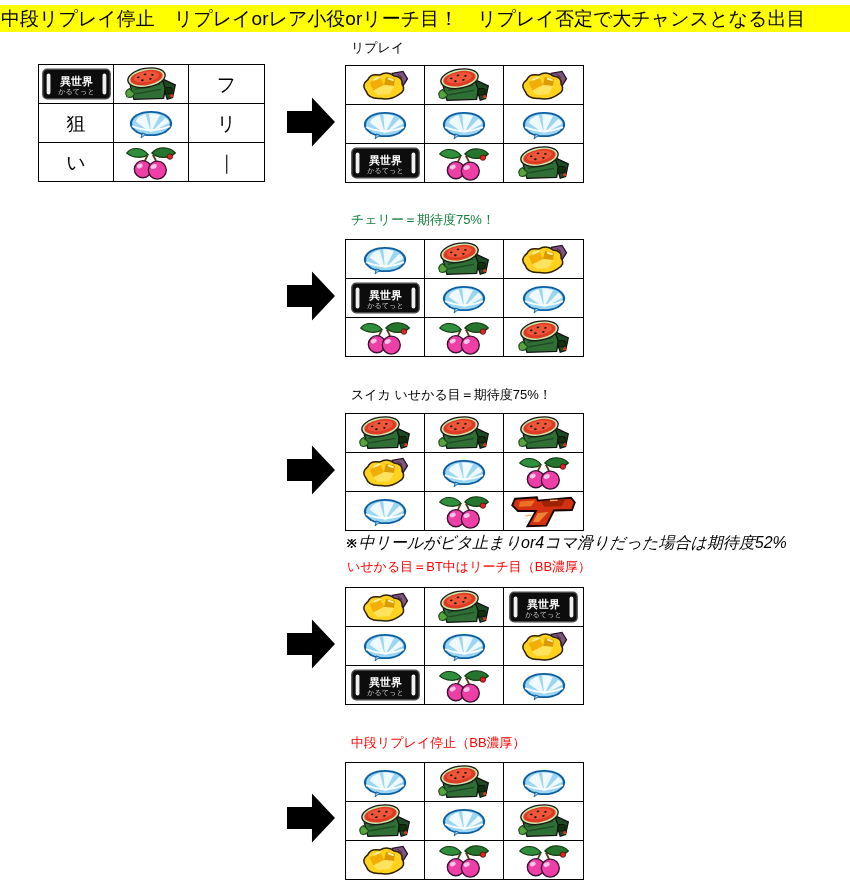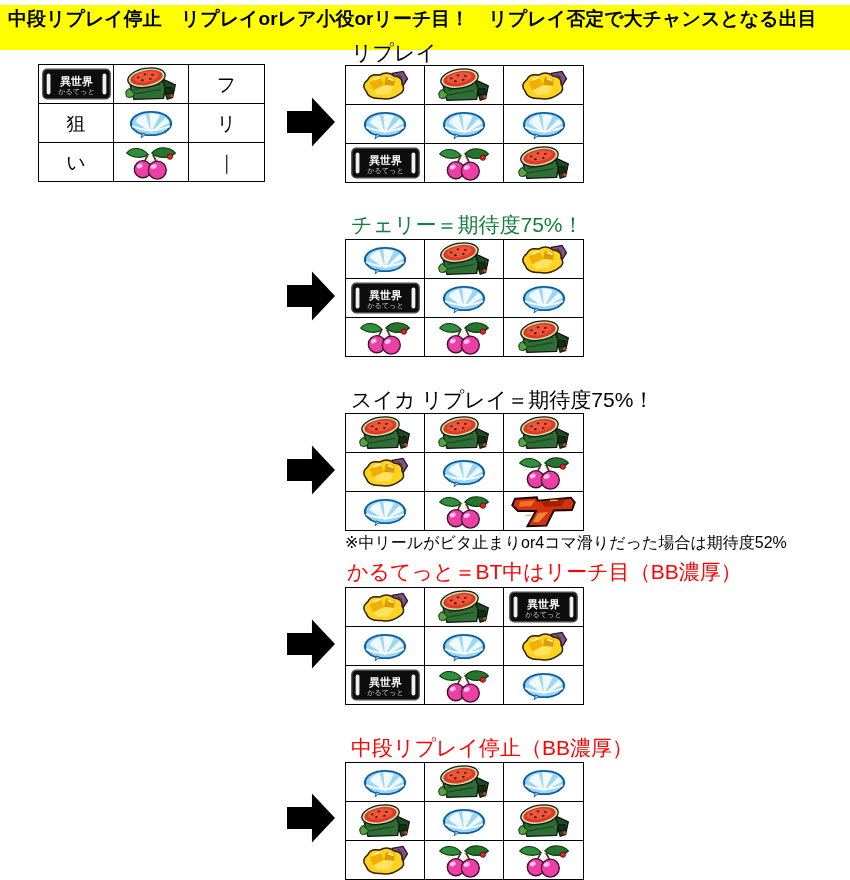--- a/index.html
+++ b/index.html
@@ -2,36 +2,36 @@
 <html><head>
 <meta charset="utf-8">
 <style>
   html,body{margin:0;padding:0;}
   body{
     width:850px;height:880px;background:#ffffff;position:relative;overflow:hidden;
     font-family:"Liberation Sans","DejaVu Sans",sans-serif;color:#000;
   }
   .abs{position:absolute;}
   .header-bar{
-    left:0;top:5px;width:850px;height:45px;line-height:27px;
-    font-weight:bold;font-size:19px;padding-left:8px;box-sizing:border-box;white-space:nowrap;
+    left:0;top:5px;width:850px;height:27px;line-height:27px;
+    font-weight:normal;font-size:19px;padding-left:1px;box-sizing:border-box;white-space:nowrap;
   }
   .grid{display:grid;border:1px solid #000;background:#fff;}
   .grid-right{grid-template-columns:repeat(3,79px);}
   .grid-left{grid-template-columns:repeat(3,75px);}
   .grid .cell{
     height:38px;border-right:1px solid #000;border-bottom:1px solid #000;
     display:flex;align-items:center;justify-content:center;overflow:hidden;
   }
   .grid .cell:nth-child(3n){border-right:none;}
   .grid .cell:nth-child(n+7){border-bottom:none;}
   .cell-text{font-size:19px;color:#000;line-height:1;}
   .symbol{display:flex;align-items:flex-start;justify-content:center;}
   .symbol svg{display:block;}
-  .section-label{font-size:21px;white-space:nowrap;}
+  .section-label{font-size:13px;white-space:nowrap;}
   .note{font-size:16px;white-space:nowrap;}
   .arrow{
     width:48px;height:52px;background:#000;
     clip-path:polygon(0 29%,52% 29%,52% 3%,100% 50%,52% 97%,52% 71%,0 71%);
   }
 </style>
 </head>
 <body>
 
 <div class="abs header-bar" style="color: rgb(0, 0, 0); background: rgb(255, 255, 0);">中段リプレイ停止　リプレイorレア小役orリーチ目！　リプレイ否定で大チャンスとなる出目</div>
@@ -404,21 +404,21 @@
               <ellipse cx="22" cy="15" rx="1.5" ry="1"></ellipse>
               <ellipse cx="31" cy="15" rx="1.5" ry="1"></ellipse>
             </g>
           </g>
           <path d="M8 25 Q2 28 5 34 Q10 37 14 31 Z" fill="#58a33c" stroke="#1d4a22" stroke-width="1.2"></path>
         </svg>
       </span>
     </div>
   </div>
 
-<div class="abs section-label" style="left: 351px; top: 386px; color: rgb(0, 0, 0);">スイカ リプレイ＝期待度75%！</div>
+<div class="abs section-label" style="left: 351px; top: 386px; color: rgb(0, 0, 0);">スイカ いせかる目＝期待度75%！</div>
 <div class="abs grid grid-right" style="left:345px;top:413px;">
     <div class="cell">
       <span class="symbol">
         <svg viewBox="0 0 64 40" width="58" height="36">
           <path d="M44 14 L59 21 L56 35 L50 37 L46 24 Z" fill="#1d4a22" stroke="#101010" stroke-width="1.4"></path>
           <path d="M9 22 L44 14 L48 25 L46 36 L13 37 Z" fill="#2f6e35" stroke="#101010" stroke-width="1.4"></path>
           <path d="M14 26 L42 20 M15 31 L43 26" stroke="#1d4a22" stroke-width="1.6" fill="none"></path>
           <rect x="47.5" y="24" width="8" height="7" rx="1" fill="#12310f" stroke="#101010"></rect>
           <circle cx="55" cy="33" r="1.8" fill="#e03020"></circle>
           <g transform="rotate(-10 27 13)">
@@ -559,23 +559,23 @@
         <svg viewBox="0 0 74 38" width="71" height="36">
           <path d="M7 6 L30 4.5 L31 8 L66 5 L70 10 L67 18 L48 18.5 L40 34.5 L20 35 L29 19 L10 19 L4 13 Z" fill="#d33110" stroke="#140505" stroke-width="2"></path>
           <path d="M12 9 L28 8 L24 14 L11 14.5 Z" fill="#ef7a28" opacity="0.9"></path>
           <path d="M34 8.5 L60 6.5 L56 14 L38 14.5 Z" fill="#9e2305"></path>
           <path d="M31 21 L42 20 L32 31 L26 30.5 Z" fill="#f2923a" opacity="0.85"></path>
           <path d="M44 8 L52 7.5 M18 24 L24 23.5" stroke="#ffb060" stroke-width="1.5" fill="none"></path>
         </svg>
       </span>
     </div>
   </div>
-<div class="abs note" style="left: 345px; top: 533px; color: rgb(0, 0, 0);">※中リールがビタ止まりor4コマ滑りだった場合は期待度52%</div>
+<div class="abs note" style="left: 345px; top: 533px; color: rgb(0, 0, 0); font-style: italic;">※中リールがビタ止まりor4コマ滑りだった場合は期待度52%</div>
 
-<div class="abs section-label" style="left: 347px; top: 558px; color: rgb(255, 0, 0);">かるてっと＝BT中はリーチ目（BB濃厚）</div>
+<div class="abs section-label" style="left: 347px; top: 558px; color: rgb(255, 0, 0);">いせかる目＝BT中はリーチ目（BB濃厚）</div>
 <div class="abs grid grid-right" style="left:345px;top:587px;">
     <div class="cell">
       <span class="symbol">
         <svg viewBox="0 0 60 40" width="56" height="36">
           <path d="M38 7 L50 5 L55 13 L50 21 L40 16 Z" fill="#7d567f" stroke="#241028" stroke-width="1.4"></path>
           <path d="M44 8 L49 12 M42 13 L47 17" stroke="#52335a" stroke-width="1.4"></path>
           <path d="M9 27 Q3 20 11 14 Q14 7 24 9 Q33 4 40 10 Q50 11 49 19 Q54 26 45 31 Q36 37 25 35 Q12 36 9 27 Z" fill="#ffd21e" stroke="#2e2000" stroke-width="1.7"></path>
           <path d="M13 17 L25 12 L29 20 L17 26 Z" fill="#f2ae06"></path>
           <path d="M31 11 L41 13 L40 21 L29 20 Z" fill="#dd9a00"></path>
           <path d="M17 26 L29 20 L40 21 L35 30 L22 31 Z" fill="#ffe35e"></path>

